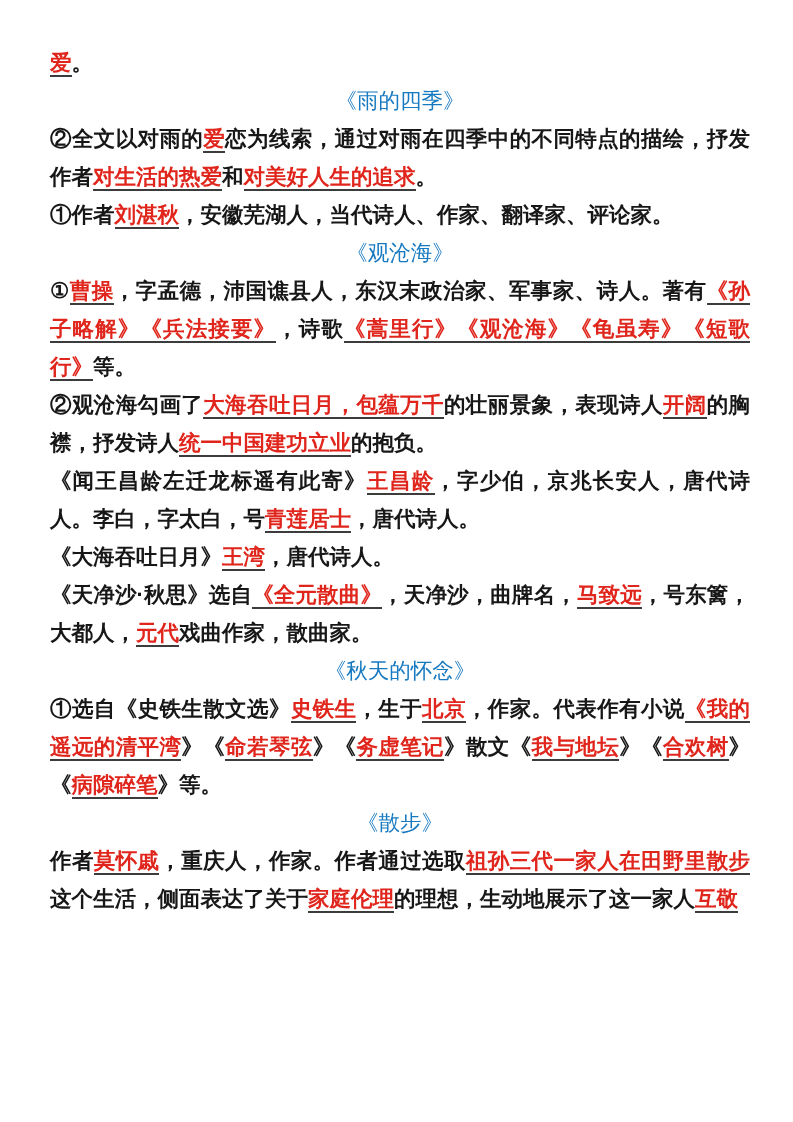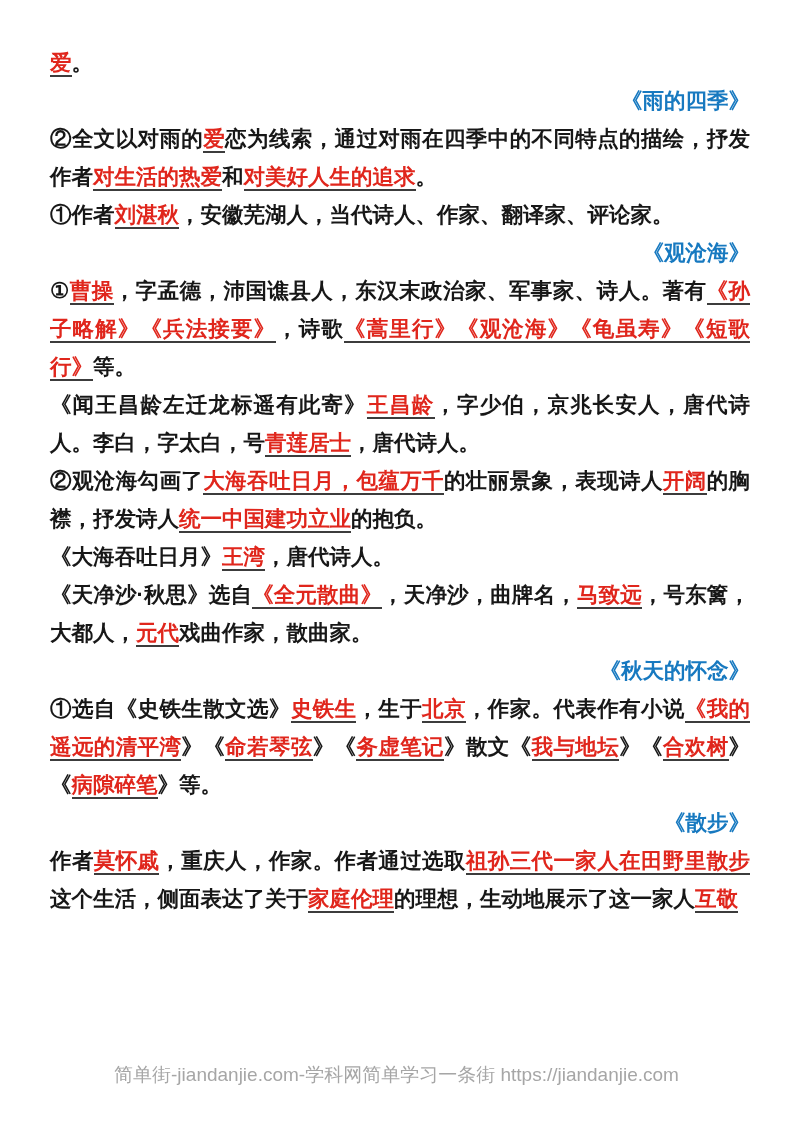--- a/index.html
+++ b/index.html
@@ -31,22 +31,22 @@
     margin:0;
     font-size:21.5px;
     line-height:38px;
     font-weight:600;
     color:var(--ink);
     text-align:justify;
     letter-spacing:0;
   }
   p.heading{
     color:var(--blue);
-    font-weight:700;
-    text-align:right;
+    font-weight:400;
+    text-align:center;
   }
   .hl{
     color:var(--red);
     font-weight:700;
     border-bottom:2px solid var(--underline);
   }
   .footer{
     position:absolute;
     left:0;right:0;
     top:1062px;
@@ -61,23 +61,22 @@
 <body>
 
 <div class="page">
   <div class="content" id="content">
       <p class="para"><span class="hl">爱</span><span class="txt">。</span></p>
       <p class="para heading"><span class="txt">《雨的四季》</span></p>
       <p class="para"><span class="txt">②全文以对雨的</span><span class="hl">爱</span><span class="txt">恋为线索，通过对雨在四季中的不同特点的描绘，抒发作者</span><span class="hl">对生活的热爱</span><span class="txt">和</span><span class="hl">对美好人生的追求</span><span class="txt">。</span></p>
       <p class="para"><span class="txt">①作者</span><span class="hl">刘湛秋</span><span class="txt">，安徽芜湖人，当代诗人、作家、翻译家、评论家。</span></p>
       <p class="para heading"><span class="txt">《观沧海》</span></p>
       <p class="para"><span class="txt">①</span><span class="hl">曹操</span><span class="txt">，字孟德，沛国谯县人，东汉末政治家、军事家、诗人。著有</span><span class="hl">《孙子略解》《兵法接要》</span><span class="txt">，诗歌</span><span class="hl">《蒿里行》《观沧海》《龟虽寿》《短歌行》</span><span class="txt">等。</span></p>
+      <p class="para"><span class="txt">②观沧海勾画了</span><span class="hl">大海吞吐日月，包蕴万千</span><span class="txt">的壮丽景象，表现诗人</span><span class="hl">开阔</span><span class="txt">的胸襟，抒发诗人</span><span class="hl">统一中国建功立业</span><span class="txt">的抱负。</span></p>
       <p class="para"><span class="txt">《闻王昌龄左迁龙标遥有此寄》</span><span class="hl">王昌龄</span><span class="txt">，字少伯，京兆长安人，唐代诗人。李白，字太白，号</span><span class="hl">青莲居士</span><span class="txt">，唐代诗人。</span></p>
-      <p class="para"><span class="txt">②观沧海勾画了</span><span class="hl">大海吞吐日月，包蕴万千</span><span class="txt">的壮丽景象，表现诗人</span><span class="hl">开阔</span><span class="txt">的胸襟，抒发诗人</span><span class="hl">统一中国建功立业</span><span class="txt">的抱负。</span></p>
       <p class="para"><span class="txt">《大海吞吐日月》</span><span class="hl">王湾</span><span class="txt">，唐代诗人。</span></p>
       <p class="para"><span class="txt">《天净沙·秋思》选自</span><span class="hl">《全元散曲》</span><span class="txt">，天净沙，曲牌名，</span><span class="hl">马致远</span><span class="txt">，号东篱，大都人，</span><span class="hl">元代</span><span class="txt">戏曲作家，散曲家。</span></p>
       <p class="para heading"><span class="txt">《秋天的怀念》</span></p>
       <p class="para"><span class="txt">①选自《史铁生散文选》</span><span class="hl">史铁生</span><span class="txt">，生于</span><span class="hl">北京</span><span class="txt">，作家。代表作有小说</span><span class="hl">《我的遥远的清平湾</span><span class="txt">》《</span><span class="hl">命若琴弦</span><span class="txt">》《</span><span class="hl">务虚笔记</span><span class="txt">》散文《</span><span class="hl">我与地坛</span><span class="txt">》《</span><span class="hl">合欢树</span><span class="txt">》《</span><span class="hl">病隙碎笔</span><span class="txt">》等。</span></p>
       <p class="para heading"><span class="txt">《散步》</span></p>
       <p class="para"><span class="txt">作者</span><span class="hl">莫怀戚</span><span class="txt">，重庆人，作家。作者通过选取</span><span class="hl">祖孙三代一家人在田野里散步</span><span class="txt">这个生活，侧面表达了关于</span><span class="hl">家庭伦理</span><span class="txt">的理想，生动地展示了这一家人</span><span class="hl">互敬</span></p>
     </div>
-  <div class="footer">简单街-jiandanjie.com-学科网简单学习一条街 https://jiandanjie.com</div>
 </div>
 
 </body></html>

